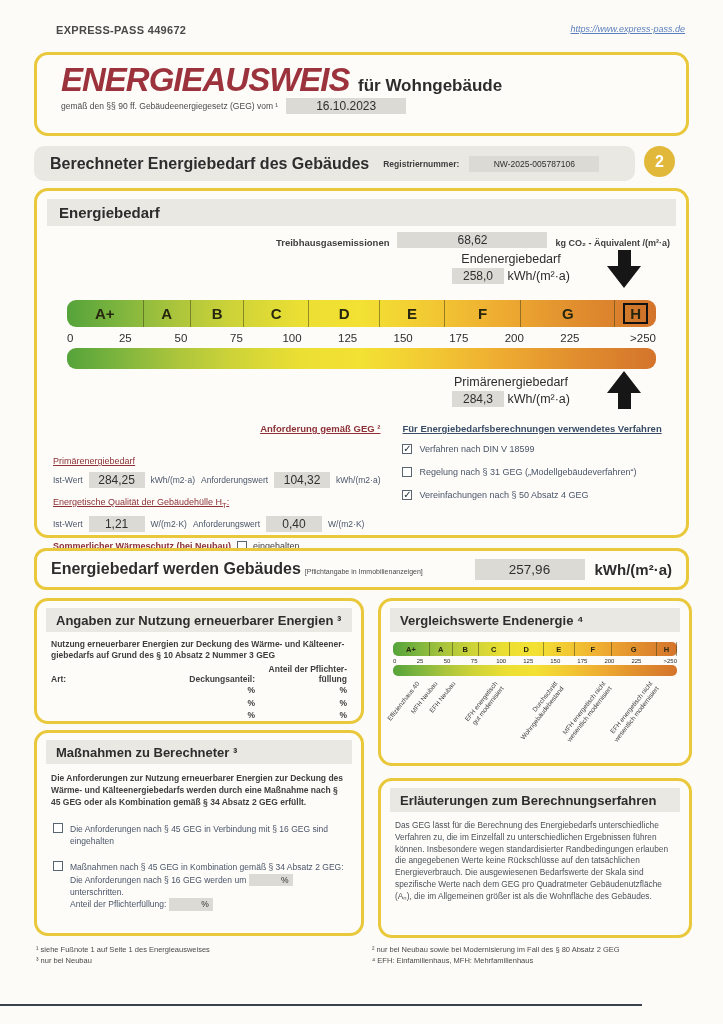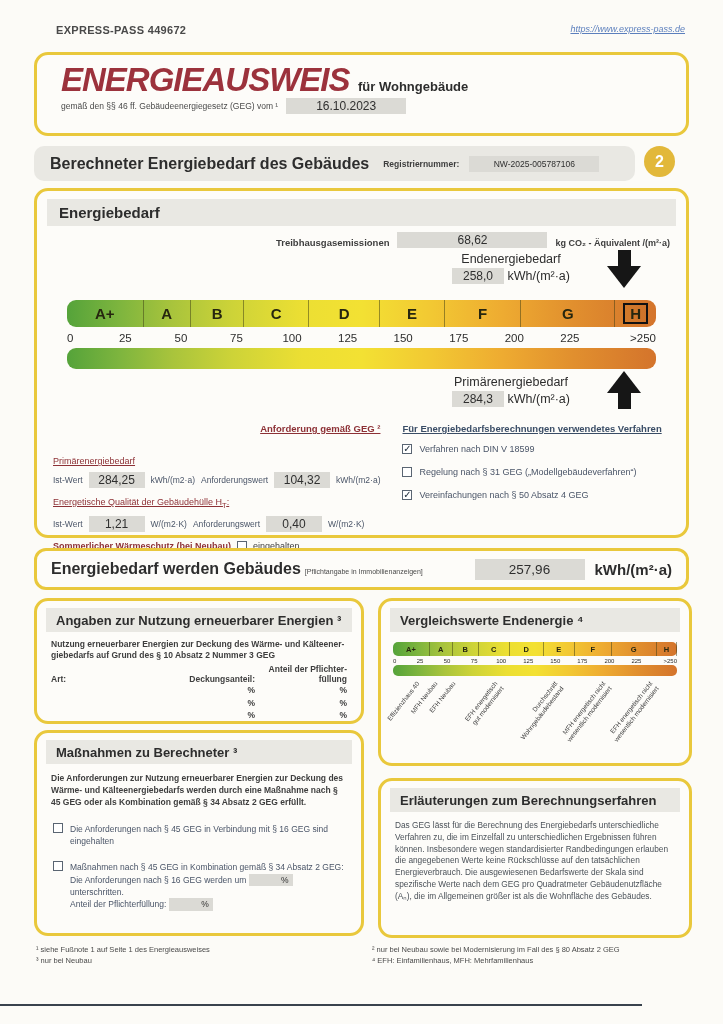--- a/index.html
+++ b/index.html
@@ -21,21 +21,21 @@
   }
 
   
   .top-row { position:absolute; top:24px; left:56px; right:38px; display:flex; justify-content:space-between; align-items:flex-start; }
   .doc-id { font-size:11px; font-weight:bold; color:#4a4a4a; letter-spacing:.3px; }
   .site-link { font-size:9px; color:#5b7fbd; text-decoration:underline; font-style:italic; }
 
   
   .title-box { position:absolute; top:52px; left:34px; width:655px; height:84px; padding:8px 20px 0 24px; }
   .main-title { font-size:33px; font-weight:bold; font-style:italic; color:#9c323c; letter-spacing:-1px; line-height:1.0; }
-  .sub-title  { font-size:13px; font-weight:bold; color:#2d2d2d; margin-left:4px; }
+  .sub-title  { font-size:17px; font-weight:bold; color:#2d2d2d; margin-left:4px; }
   .law-line   { margin-top:2px; font-size:8.5px; color:#4a4a4a; display:flex; align-items:center; gap:8px; }
   .date-chip  { min-width:120px; font-size:12px; }
 
   
   .section-header { position:absolute; top:146px; left:34px; width:601px; height:35px; border-radius:10px;
     display:flex; align-items:center; padding:0 16px; gap:10px; }
   .section-title { font-size:16px; font-weight:bold; color:#2d2d2d; }
   .reg-label { font-size:8.5px; font-weight:bold; color:#3e3e3e; margin-left:4px; }
   .reg-chip { min-width:130px; font-size:8.5px; padding:3px 8px; }
   .badge { position:absolute; top:146px; left:644px; width:31px; height:31px; border-radius:50%;
@@ -147,21 +147,21 @@
     <span class="doc-id">EXPRESS-PASS 449672</span>
     <a class="site-link" href="#">https://www.express-pass.de</a>
   </div>
 
   <div class="title-box yellow-box">
     <div>
       <span class="main-title">ENERGIEAUSWEIS</span>
       <span class="sub-title">für Wohngebäude</span>
     </div>
     <div class="law-line">
-      <span>gemäß den §§ 46 ff. Gebäudeenergiegesetz (GEG) vom ¹</span>
+      <span>gemäß den §§ 90 ff. Gebäudeenergiegesetz (GEG) vom ¹</span>
       <span class="chip date-chip">16.10.2023</span>
     </div>
   </div>
 
   <div class="section-header gray-bar">
     <span class="section-title">Berechneter Energiebedarf des Gebäudes</span>
     <span class="reg-label">Registriernummer:</span>
     <span class="chip reg-chip">NW-2025-005787106</span>
   </div>
   <div class="badge">2</div>

